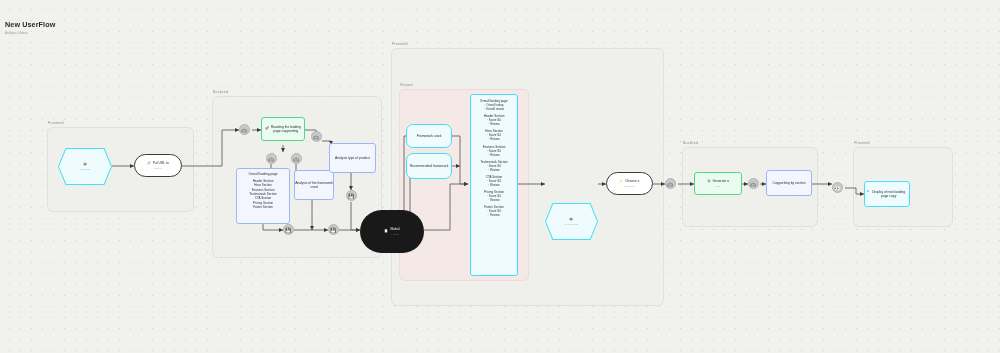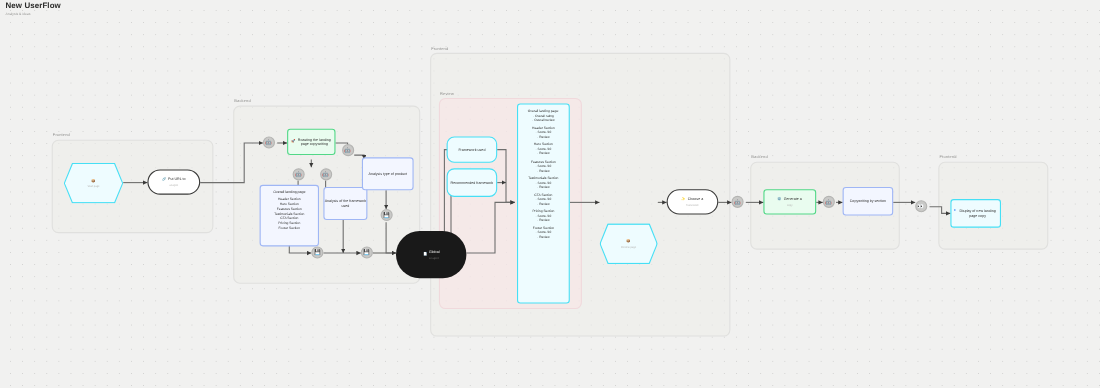--- a/index.html
+++ b/index.html
@@ -11,21 +11,21 @@
   }
   #canvas {
     position: relative;
     width: 1000px; height: 353px;
     background-color: #f1f1f0;
     background-image: radial-gradient(circle, #d0d0cf 0.6px, transparent 0.6px);
     background-size: 11px 11px;
     background-position: 4px 4px;
   }
   
-  #header { position: absolute; left: 5px; top: 0; z-index: 40; }
+  #header { position: absolute; left: 5px; top: 20px; z-index: 40; }
   #header .title { font-size: 7.2px; font-weight: 700; color: #2a2a29; letter-spacing: .1px; }
   #header .subtitle { font-size: 3.1px; color: #9a9a98; margin-top: 2px; }
 
   
   .group { position: absolute; }
   .group .g-label {
     position: absolute; top: -6.5px; left: 1px;
     font-size: 3.6px; color: #8e8e8c; letter-spacing: .15px;
   }
   .group .g-box {

